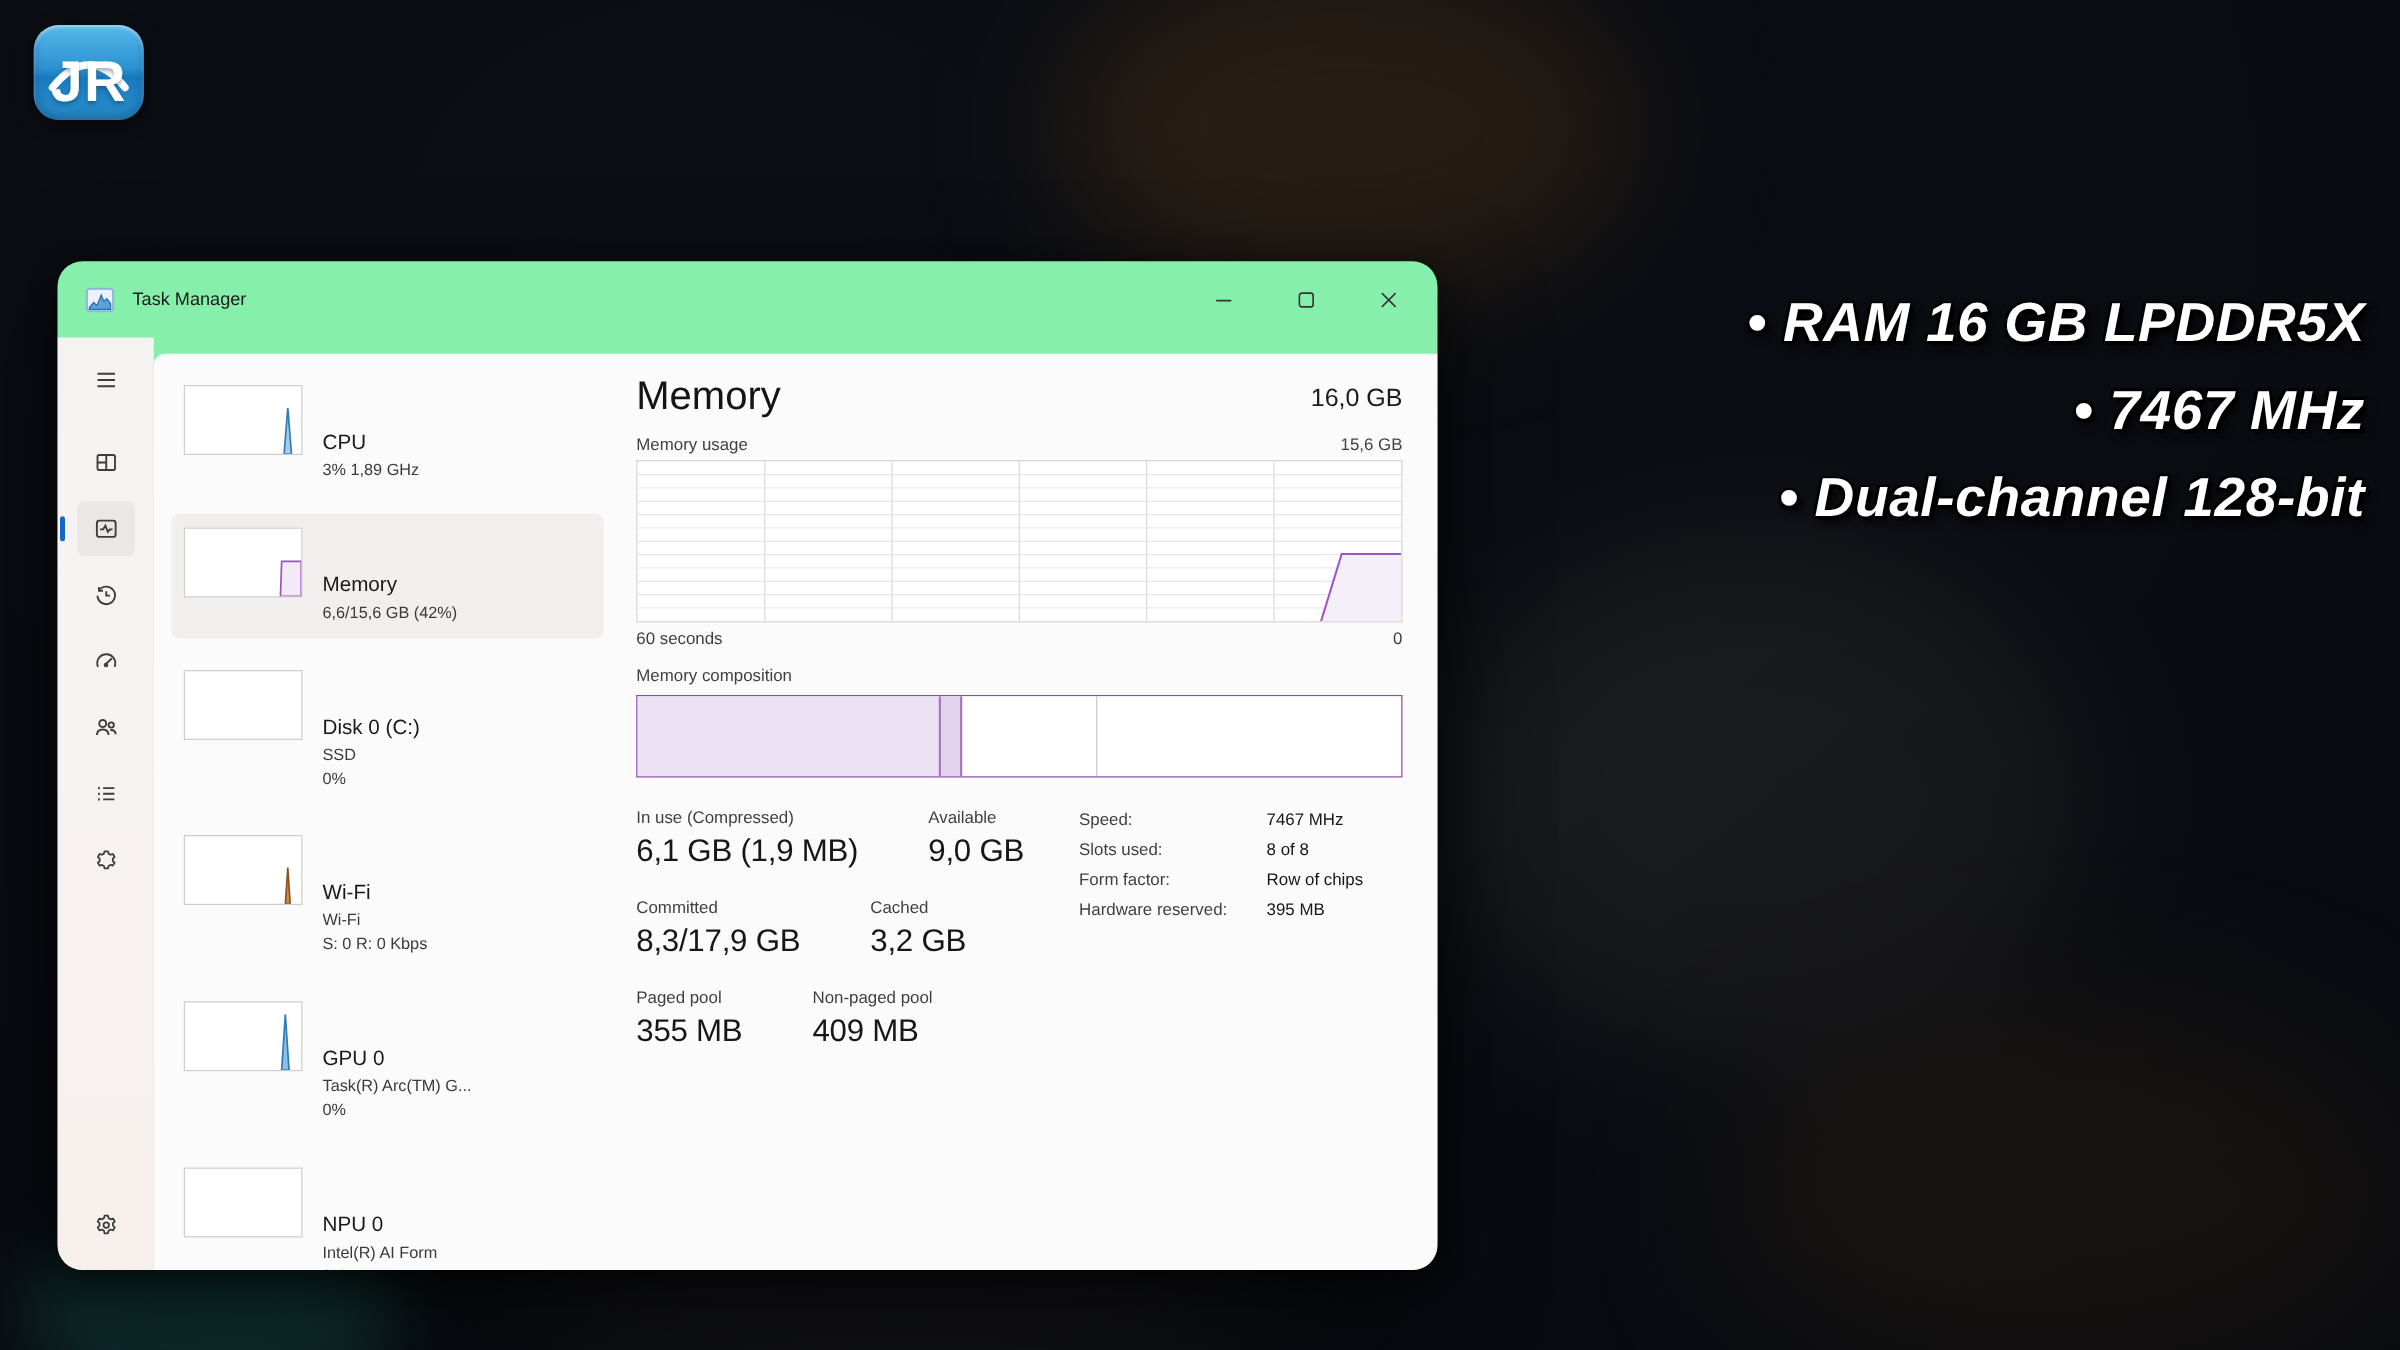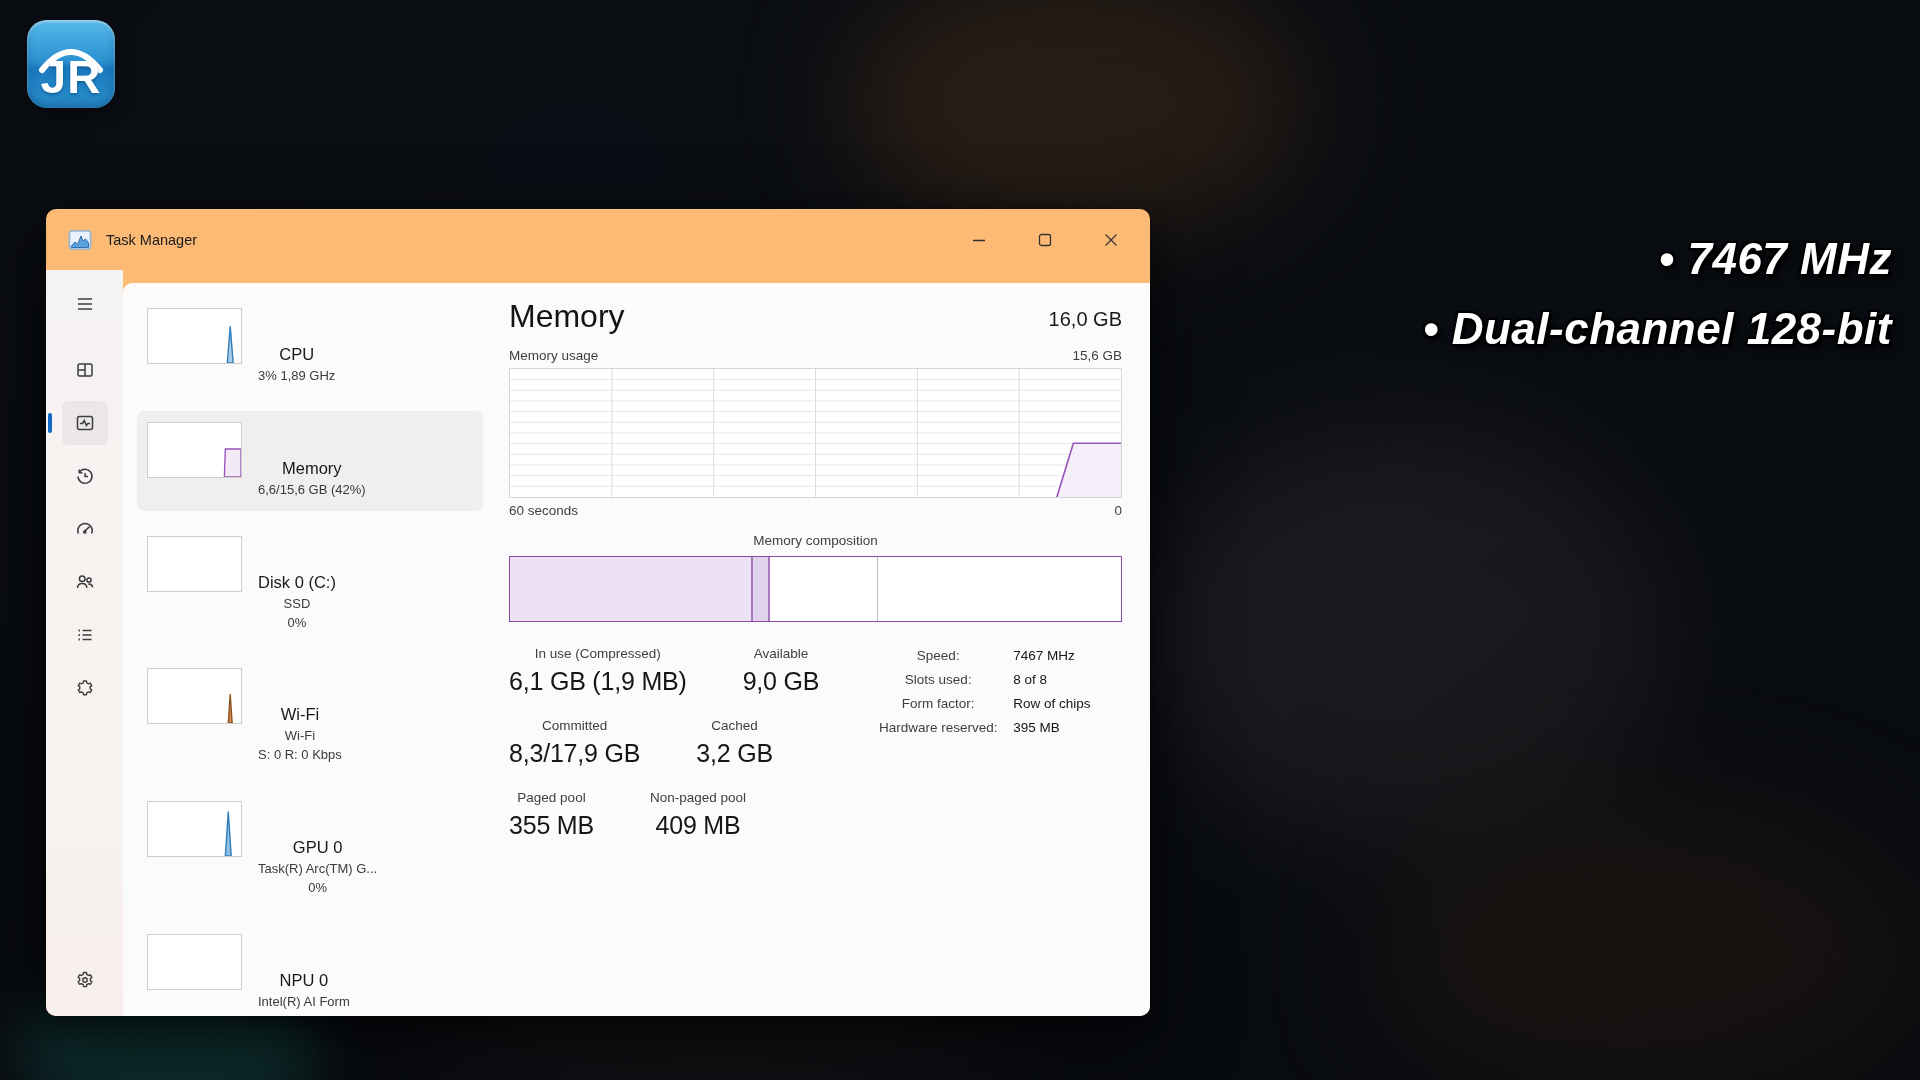--- a/index.html
+++ b/index.html
@@ -14,35 +14,35 @@
   .blob { position:absolute; border-radius:50%; filter:blur(55px); pointer-events:none; }
   .blob1 { left:850px; top:-40px; width:460px; height:280px; background:#4a3017; opacity:.55; }
   .blob2 { left:1150px; top:430px; width:520px; height:420px; background:#57504a; opacity:.30; }
   .blob3 { left:1380px; top:800px; width:560px; height:320px; background:#3d2a15; opacity:.5; }
   .blob4 { left:20px;  top:980px; width:300px; height:140px; background:#1d7a6e; opacity:.55; filter:blur(28px); }
   .blob5 { left:420px; top:860px; width:600px; height:260px; background:#2a2522; opacity:.5; }
   .bg-vignette { position:absolute; inset:0; background:radial-gradient(ellipse at 30% 15%, rgba(10,14,24,.0) 0%, rgba(5,7,12,.55) 100%); pointer-events:none; }
 
   
   .jr-logo {
-    position:absolute; left:27px; top:20px; width:88px; height:88px;
+    position:absolute; left:27px; top:20px; width:88px; height:76px;
     border-radius:20px;
     background:linear-gradient(180deg,#55b9ea 0%, #2d93d2 45%, #1a79bd 55%, #2a90cd 100%);
     box-shadow:inset 0 2px 3px rgba(255,255,255,.45), inset 0 -4px 8px rgba(0,40,80,.35), 0 4px 14px rgba(0,0,0,.5);
     display:flex; align-items:flex-end; justify-content:center;
   }
   .jr-logo svg { position:absolute; inset:0; }
   .jr-text { position:relative; font-size:46px; font-weight:bold; color:#fff; line-height:1; padding-bottom:8px; letter-spacing:1px; text-shadow:0 2px 3px rgba(0,40,80,.35); }
 
   
   .win {
     position:absolute; left:46px; top:209px; width:1104px; height:807px;
-    background:#fdba74; border-radius:10px;
+    background:#86efac; border-radius:20px;
     box-shadow:0 30px 80px rgba(0,0,0,.6), 0 6px 22px rgba(0,0,0,.45);
-    overflow:hidden; display:flex; flex-direction:column;text-align:center;
+    overflow:hidden; display:flex; flex-direction:column;
   }
   .titlebar { height:61px; display:flex; align-items:center; padding-left:22px; position:relative; flex:0 0 auto; }
   .app-icon { width:24px; height:24px; }
   .title-text { margin-left:14px; font-size:14.5px; color:#1b1b1b; }
   .win-controls { position:absolute; right:6px; top:0; height:61px; display:flex; }
   .win-btn { width:66px; height:100%; display:flex; align-items:center; justify-content:center; cursor:default; }
 
   .main-row { flex:1; display:flex; min-height:0; }
 
   
@@ -398,15 +398,16 @@
               </div>
             </div>
           </div>
         </div>
       </div>
     </div>
   </div>
 </div>
 
 <div class="overlay">
+  <div class="overlay-line">• RAM 16 GB LPDDR5X</div>
   <div class="overlay-line">• 7467 MHz</div>
   <div class="overlay-line">• Dual-channel 128-bit</div>
 </div>
 
 </body></html>

